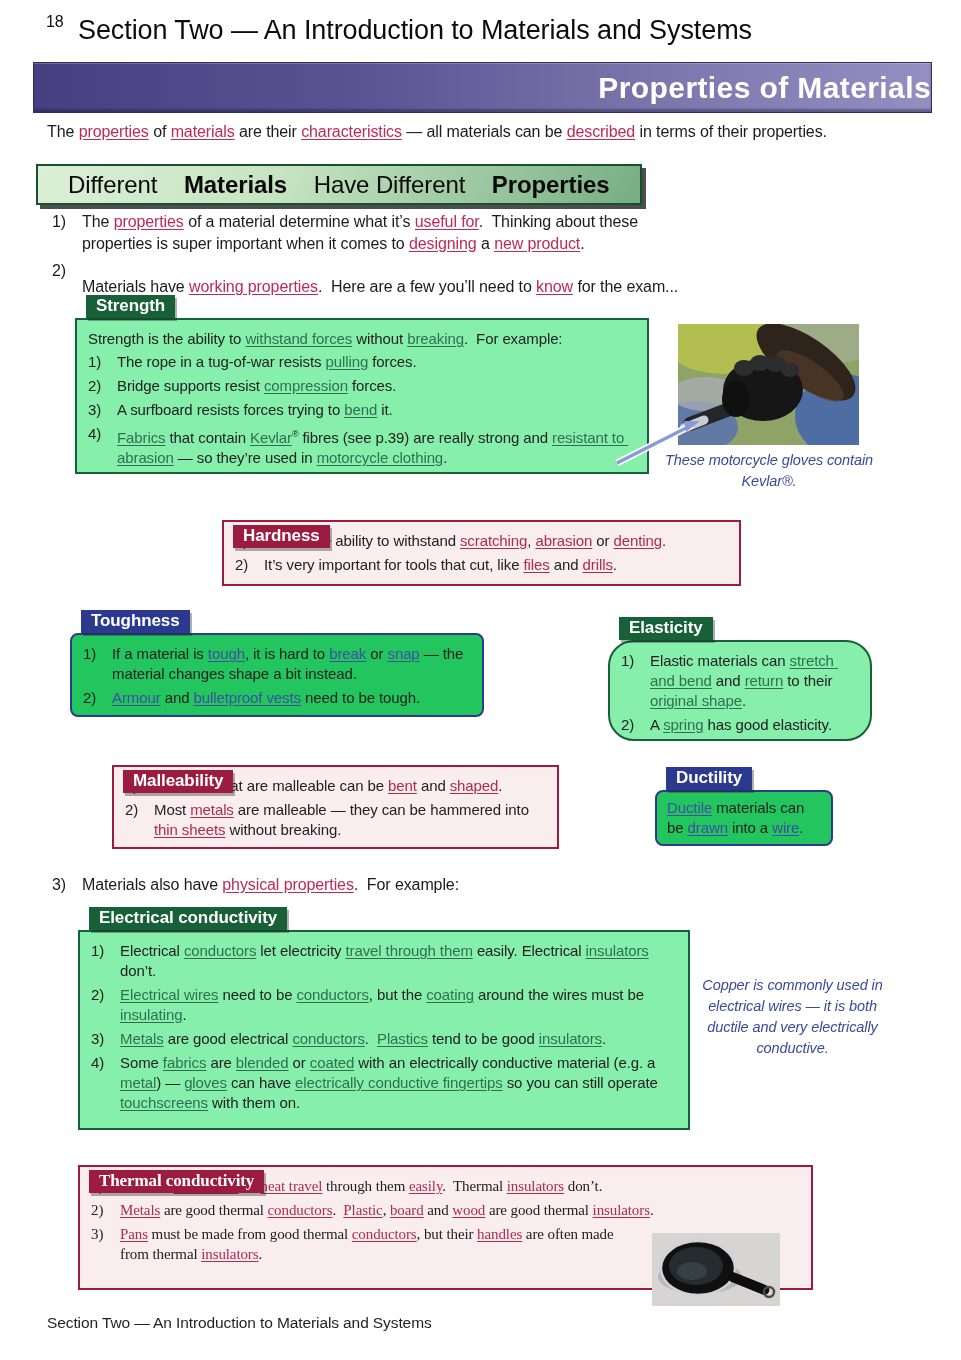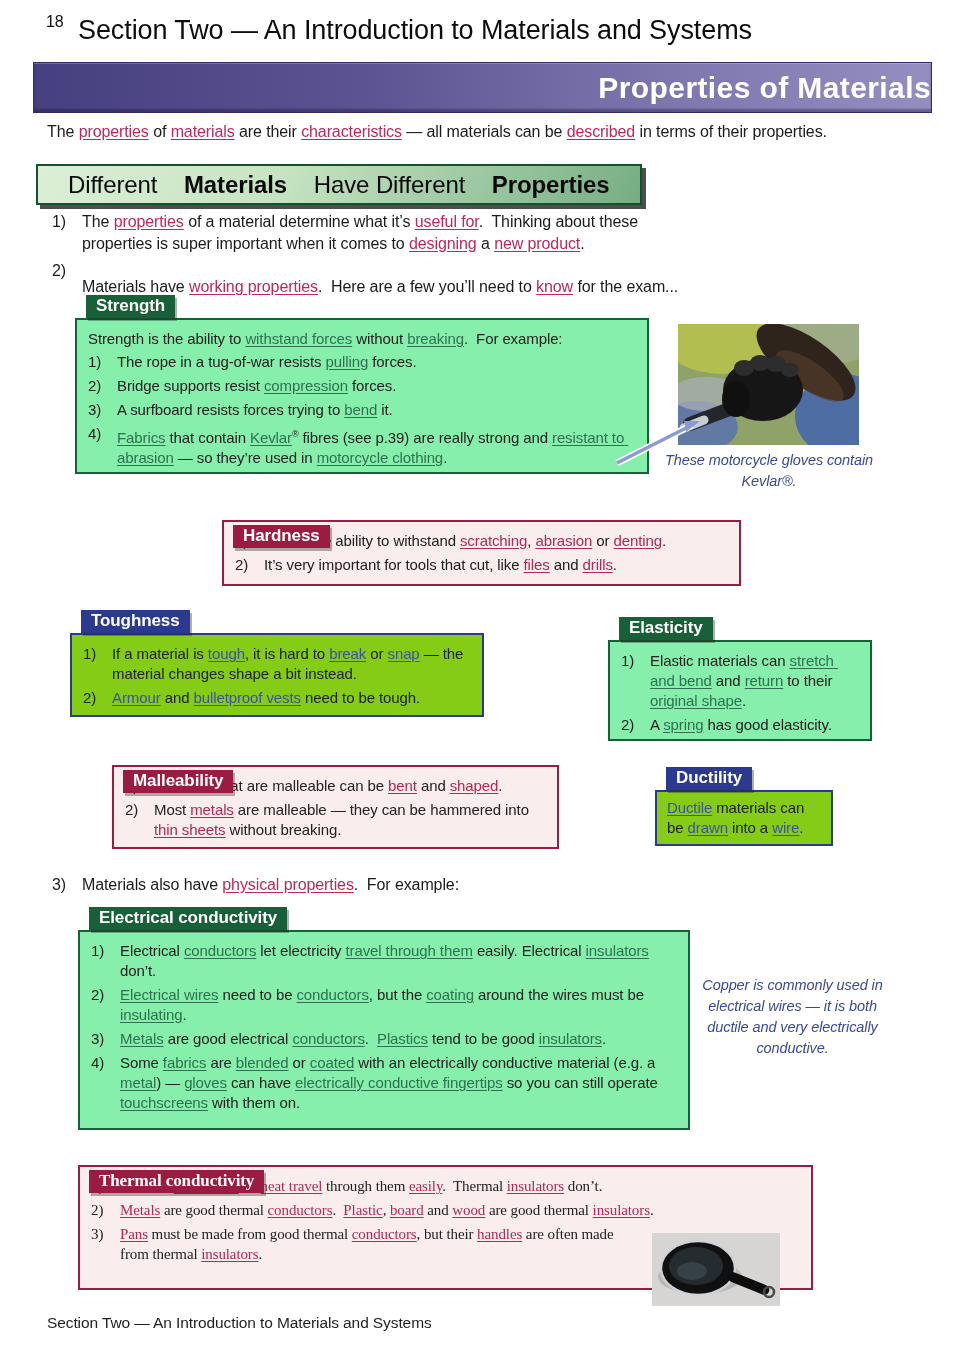--- a/index.html
+++ b/index.html
@@ -49,28 +49,28 @@
   .item{position:relative;margin-bottom:4px;}
   .item .num{position:absolute;left:0;top:0;}
   .item .itext{margin-left:29px;}
 
   .t-green{border-color:#17603a;background:#86efac;}
   .t-green > .tab{background:#176038;}
   .t-green .u{color:#2f7050;}
   .t-red{border-color:#9c1b41;background:#f9edee;}
   .t-red > .tab{background:#9c1b41;margin-top:28px;}
   .t-red .u{color:#b12a50;}
-  .t-blue{border-color:#2b3a8e;background:#84cc16;}
+  .t-blue{border-color:#2b3a8e;background:#22c55e;border-radius:8px;}
   .t-blue > .tab{background:#2b3a8e;}
   .t-blue .u{color:#3f4fa5;}
 
   #strength{left:75px;top:318px;width:570px;height:152px;}
   #hardness{left:222px;top:520px;width:515px;height:62px;}
   #toughness{left:70px;top:633px;width:410px;height:80px;}
-  #elasticity{left:608px;top:640px;width:260px;height:97px;}
+  #elasticity{left:608px;top:640px;width:260px;height:97px;border-radius:26px;}
   #malleability{left:112px;top:765px;width:443px;height:80px;}
   #ductility{left:655px;top:790px;width:174px;height:52px;}
   #ductility .content{padding:6px 10px 4px 10px;}
   #electrical{left:78px;top:930px;width:608px;height:196px;}
   #thermal{left:78px;top:1165px;width:731px;height:121px;font-family:Liberation Serif, serif;}
   .narrow{width:520px;}
 
   #glove-img{position:absolute;left:678px;top:324px;width:181px;height:121px;}
   #arrow{position:absolute;left:600px;top:408px;width:110px;height:62px;z-index:3;}
   .note{position:absolute;text-align:center;font-size:14.5px;font-style:italic;

